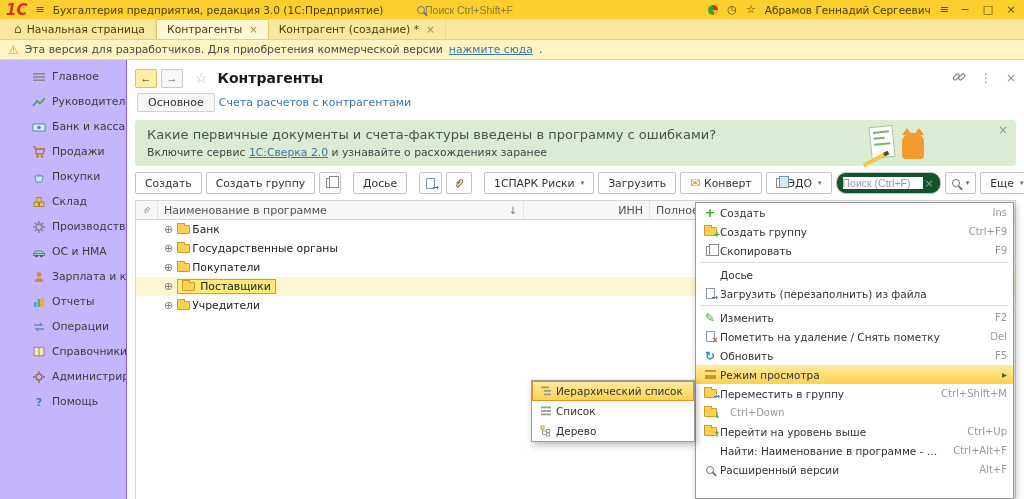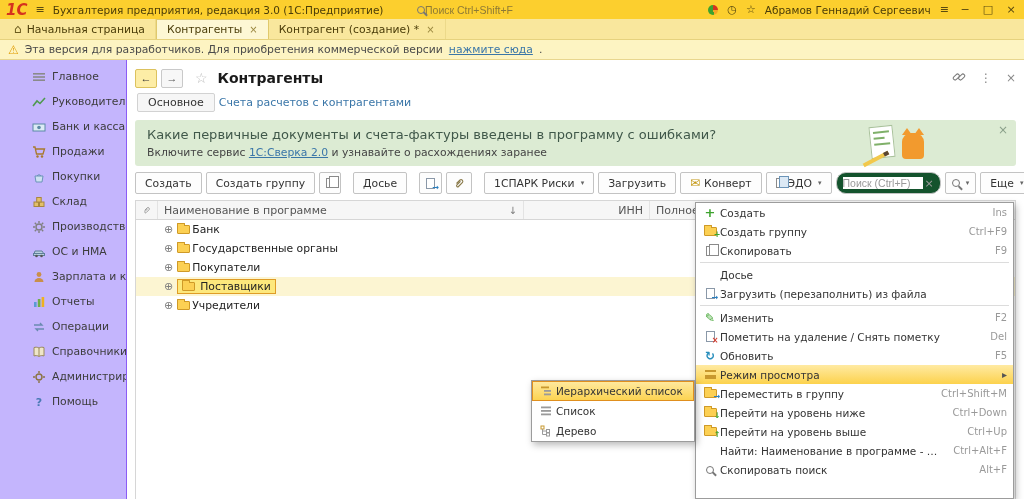--- a/index.html
+++ b/index.html
@@ -554,21 +554,20 @@
       <span class="mi-label">Переместить в группу</span>
       <span class="mi-key">Ctrl+Shift+M</span>
     </div>
     <div class="mi">
       <span class="mi-ico">
           <span class="ico-wrap">
             <span class="ico-folder"></span>
             <span class="ovl green">↓</span>
           </span>
         </span>
-      <span class="mi-label">Перейти на уровень ниже</span>
       <span class="mi-key">Ctrl+Down</span>
     </div>
     <div class="mi">
       <span class="mi-ico">
           <span class="ico-wrap">
             <span class="ico-folder"></span>
             <span class="ovl green">↑</span>
           </span>
         </span>
       <span class="mi-label">Перейти на уровень выше</span>
@@ -576,21 +575,21 @@
     </div>
     <div class="mi">
       <span class="mi-ico"></span>
       <span class="mi-label">Найти: Наименование в программе - Поставщики</span>
       <span class="mi-key">Ctrl+Alt+F</span>
     </div>
     <div class="mi">
       <span class="mi-ico">
           <span class="ico-search"></span>
         </span>
-      <span class="mi-label">Скопировать поиск</span>
+      <span class="mi-label">Расширенный версии</span>
       <span class="mi-key">Alt+F</span>
     </div>
   </div>
 
   <div class="menu submenu">
     <div class="mi hl">
       <span class="mi-ico">
           <svg width="12" height="12" viewBox="0 0 12 12">
             <rect x="1" y="1.5" width="8" height="1.8" fill="#c8982e"></rect>
             <rect x="4" y="5" width="7" height="1.8" fill="#9a9a9a"></rect>

